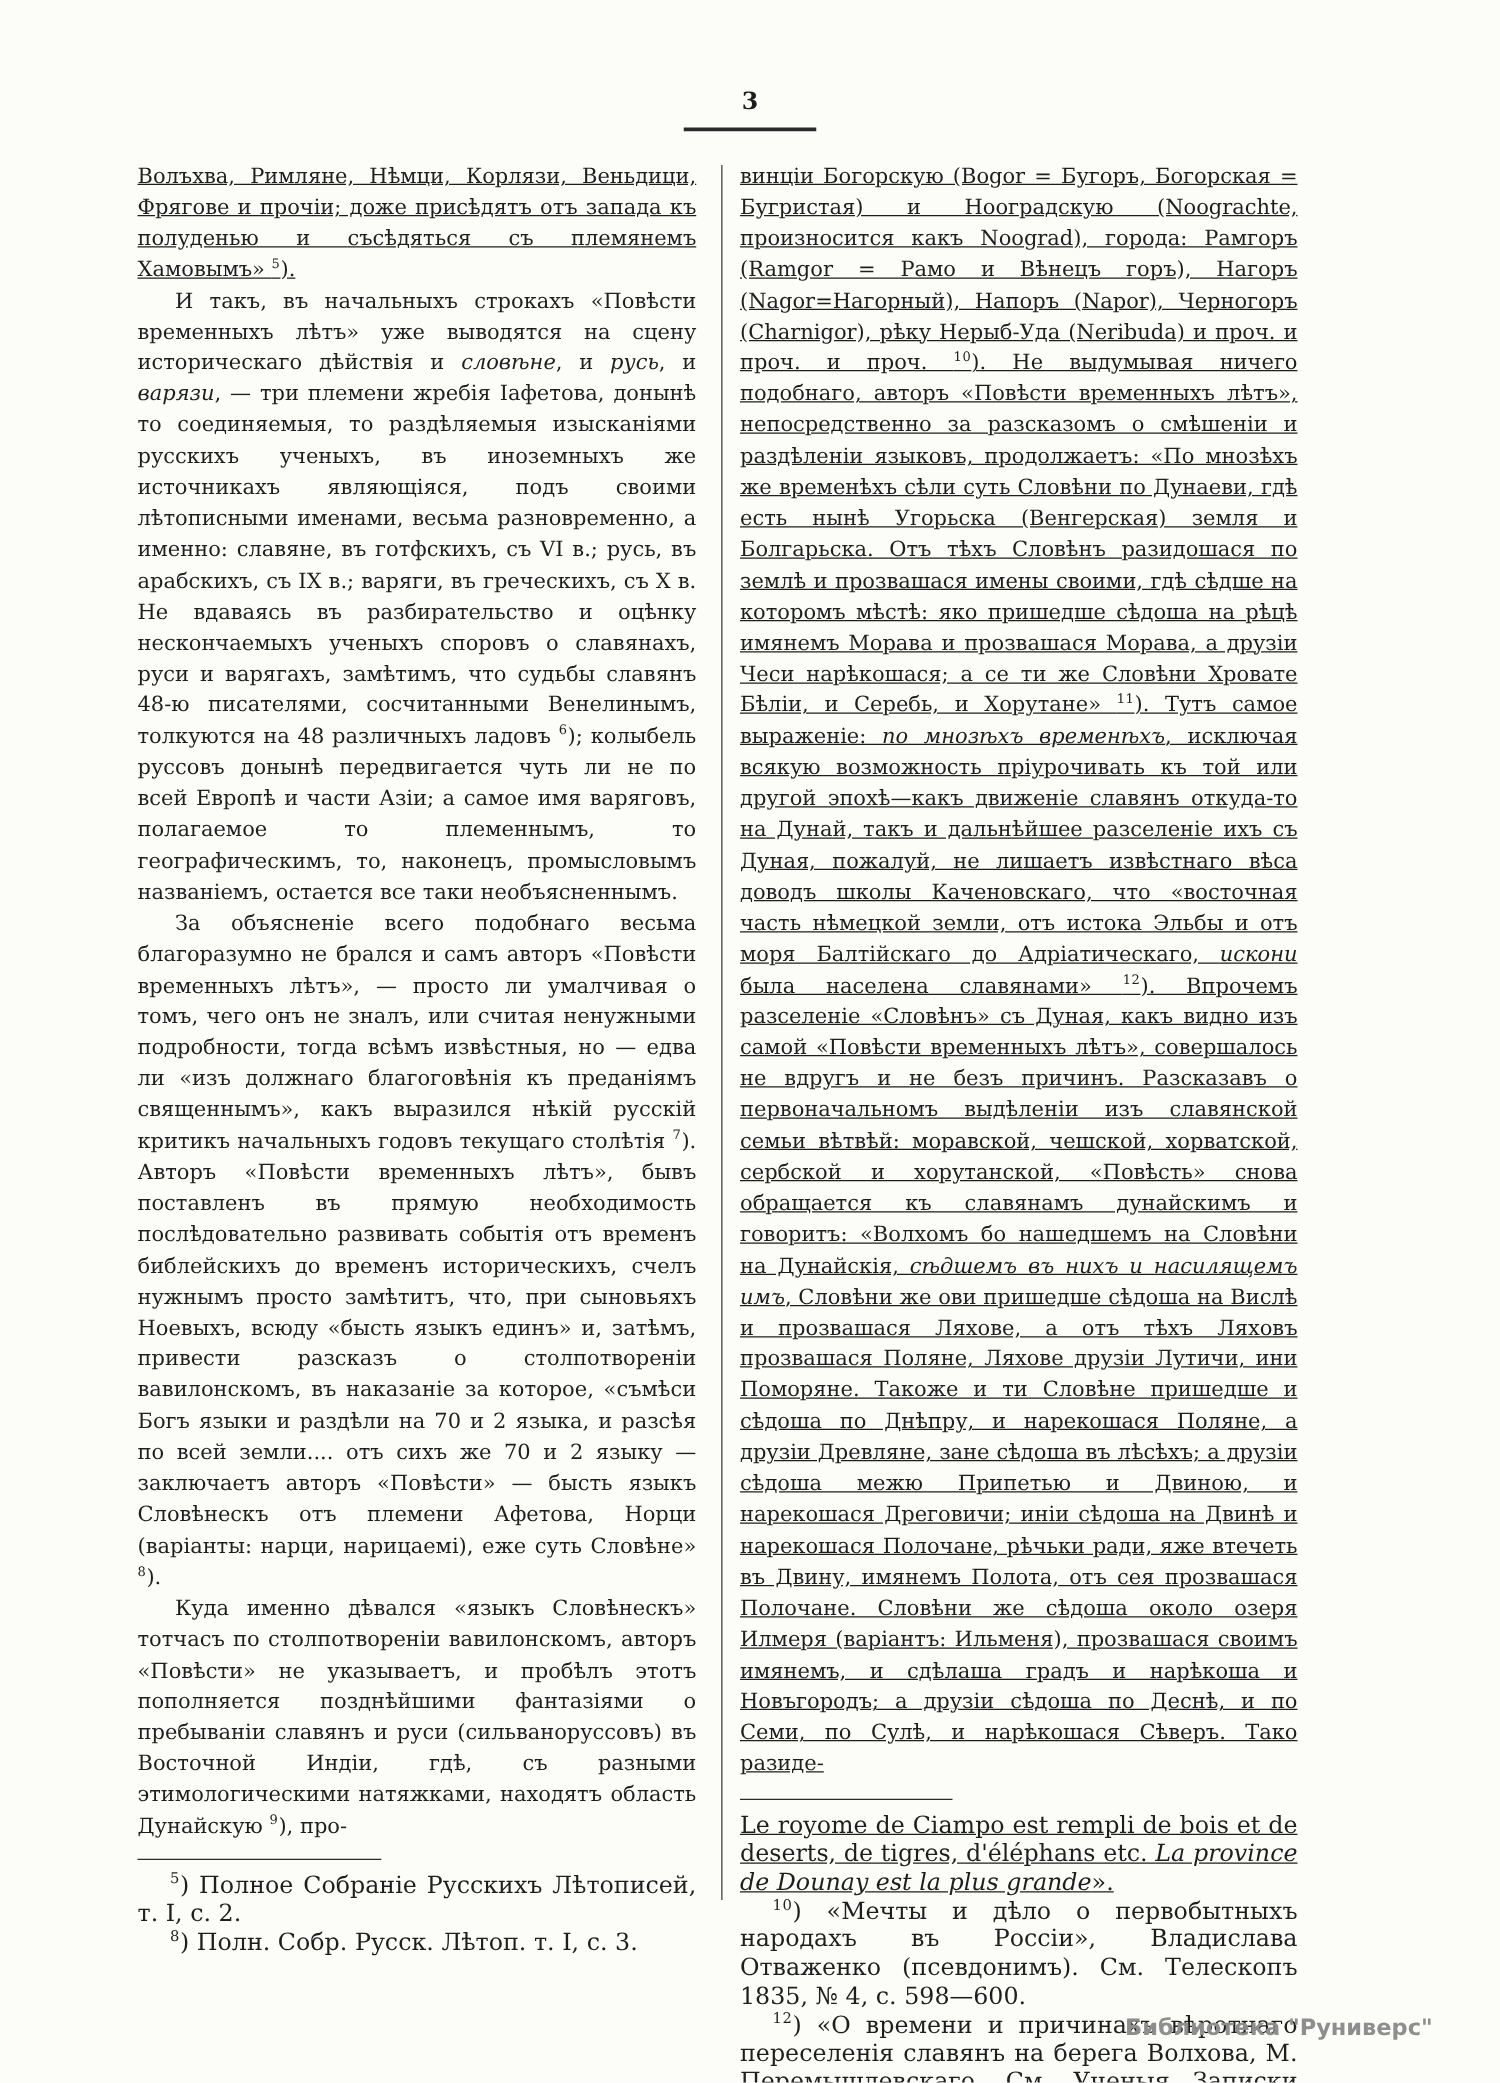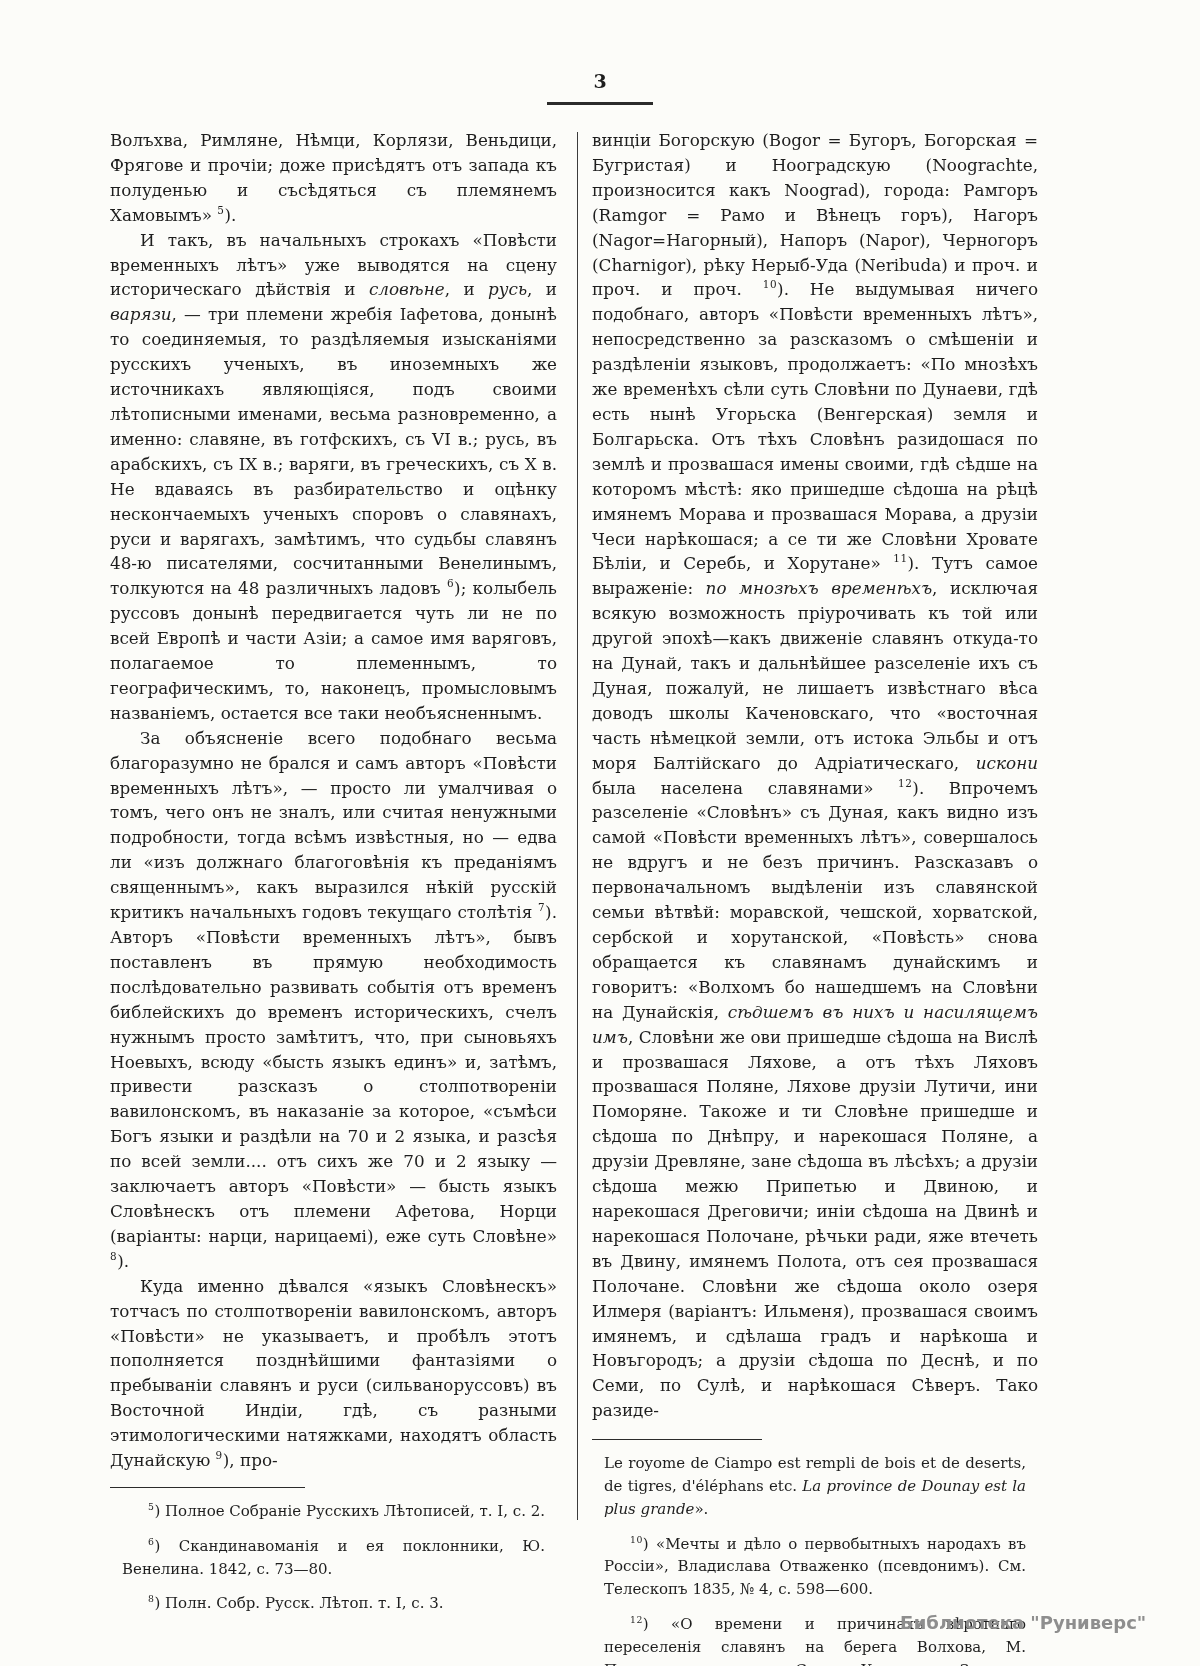--- a/index.html
+++ b/index.html
@@ -7,27 +7,27 @@
   .page{position:absolute;left:0;top:0;width:1200px;height:1666px;background:#fcfcf9;color:#1e1e1e;
         font-family:"DejaVu Serif","Liberation Serif",serif;overflow:hidden;}
   .pageno{position:absolute;top:70px;left:547px;width:106px;text-align:center;
           font-size:19px;font-weight:bold;}
   .headrule{position:absolute;top:102px;left:547px;width:106px;border-top:3px solid #2b2b2b;}
   .coldivider{position:absolute;top:132px;left:577px;height:1388px;border-left:1.5px solid #3c3c3c;}
   .col{position:absolute;top:128px;}
   .col-left{left:110px;width:447px;}
   .col-right{left:592px;width:446px;}
   .maintext p{margin:0;font-size:16.8px;line-height:24.9px;text-align:justify;text-indent:30px;}
-  p.noindent{text-indent:0 !important;}
+  p.noindent{text-indent:0 !important;text-decoration:underline;}
   em{font-style:italic;}
   sup{font-size:0.62em;line-height:0;vertical-align:super;letter-spacing:0.5px;}
   .fnrule{margin-top:14px;width:195px;border-top:1.5px solid #2b2b2b;}
   .fnrule-right{margin-top:16px;width:170px;}
   .footnotes{margin-top:9px;}
-  .footnotes p{margin:12px;font-size:15px;line-height:22.8px;text-align:justify;text-indent:26px;}
+  .footnotes p{margin:0;font-size:19px;line-height:22.8px;text-align:justify;text-indent:26px;}
   .watermark{position:absolute;left:900px;top:1612px;
              font-family:"DejaVu Sans","Liberation Sans",sans-serif;
              font-size:18px;font-weight:600;color:#8e8e8e;}
 </style>
 </head>
 <body>
 
 <div class="page">
 
   <div class="pageno">3</div>
@@ -38,21 +38,20 @@
   <div class="col col-left">
     <div class="maintext">
         <p class="noindent">Волъхва, Римляне, Нѣмци, Корлязи, Веньдици, Фрягове и прочіи; доже присѣдятъ отъ запада къ полуденью и съсѣдяться съ племянемъ Хамовымъ» <sup>5</sup>).</p>
         <p>И такъ, въ начальныхъ строкахъ «Повѣсти временныхъ лѣтъ» уже выводятся на сцену историческаго дѣйствія и <em>словѣне</em>, и <em>русь</em>, и <em>варязи</em>, — три племени жребія Іафетова, донынѣ то соединяемыя, то раздѣляемыя изысканіями русскихъ ученыхъ, въ иноземныхъ же источникахъ являющіяся, подъ своими лѣтописными именами, весьма разновременно, а именно: славяне, въ готфскихъ, съ VI в.; русь, въ арабскихъ, съ IX в.; варяги, въ греческихъ, съ X в. Не вдаваясь въ разбирательство и оцѣнку нескончаемыхъ ученыхъ споровъ о славянахъ, руси и варягахъ, замѣтимъ, что судьбы славянъ 48-ю писателями, сосчитанными Венелинымъ, толкуются на 48 различныхъ ладовъ <sup>6</sup>); колыбель руссовъ донынѣ передвигается чуть ли не по всей Европѣ и части Азіи; а самое имя варяговъ, полагаемое то племеннымъ, то географическимъ, то, наконецъ, промысловымъ названіемъ, остается все таки необъясненнымъ.</p>
         <p>За объясненіе всего подобнаго весьма благоразумно не брался и самъ авторъ «Повѣсти временныхъ лѣтъ», — просто ли умалчивая о томъ, чего онъ не зналъ, или считая ненужными подробности, тогда всѣмъ извѣстныя, но — едва ли «изъ должнаго благоговѣнія къ преданіямъ священнымъ», какъ выразился нѣкій русскій критикъ начальныхъ годовъ текущаго столѣтія <sup>7</sup>). Авторъ «Повѣсти временныхъ лѣтъ», бывъ поставленъ въ прямую необходимость послѣдовательно развивать событія отъ временъ библейскихъ до временъ историческихъ, счелъ нужнымъ просто замѣтитъ, что, при сыновьяхъ Ноевыхъ, всюду «бысть языкъ единъ» и, затѣмъ, привести разсказъ о столпотвореніи вавилонскомъ, въ наказаніе за которое, «съмѣси Богъ языки и раздѣли на 70 и 2 языка, и разсѣя по всей земли.... отъ сихъ же 70 и 2 языку — заключаетъ авторъ «Повѣсти» — бысть языкъ Словѣнескъ отъ племени Афетова, Норци (варіанты: нарци, нарицаемі), еже суть Словѣне» <sup>8</sup>).</p>
         <p>Куда именно дѣвался «языкъ Словѣнескъ» тотчасъ по столпотвореніи вавилонскомъ, авторъ «Повѣсти» не указываетъ, и пробѣлъ этотъ пополняется позднѣйшими фантазіями о пребываніи славянъ и руси (сильваноруссовъ) въ Восточной Индіи, гдѣ, съ разными этимологическими натяжками, находятъ область Дунайскую <sup>9</sup>), про-</p>
       </div>
     <div class="fnrule"></div>
     <div class="footnotes">
         <p><sup>5</sup>) Полное Собраніе Русскихъ Лѣтописей, т. I, с. 2.</p>
-        <p><sup>6</sup>) Скандинавоманія и ея поклонники, Ю. Венелина. 1842, с. 73—80.</p>
         <p><sup>8</sup>) Полн. Собр. Русск. Лѣтоп. т. I, с. 3.</p>
       </div>
   </div>
 
   <div class="col col-right">
     <div class="maintext">
         <p class="noindent">винціи Богорскую (Bogor = Бугоръ, Богорская = Бугристая) и Нооградскую (Noograchte, произносится какъ Noograd), города: Рамгоръ (Ramgor = Рамо и Вѣнецъ горъ), Нагоръ (Nagor=Нагорный), Напоръ (Napor), Черногоръ (Charnigor), рѣку Нерыб-Уда (Neribuda) и проч. и проч. и проч. <sup>10</sup>). Не выдумывая ничего подобнаго, авторъ «Повѣсти временныхъ лѣтъ», непосредственно за разсказомъ о смѣшеніи и раздѣленіи языковъ, продолжаетъ: «По мнозѣхъ же временѣхъ сѣли суть Словѣни по Дунаеви, гдѣ есть нынѣ Угорьска (Венгерская) земля и Болгарьска. Отъ тѣхъ Словѣнъ разидошася по землѣ и прозвашася имены своими, гдѣ сѣдше на которомъ мѣстѣ: яко пришедше сѣдоша на рѣцѣ имянемъ Морава и прозвашася Морава, а друзіи Чеси нарѣкошася; а се ти же Словѣни Хровате Бѣліи, и Серебь, и Хорутане» <sup>11</sup>). Тутъ самое выраженіе: <em>по мнозѣхъ временѣхъ</em>, исключая всякую возможность пріурочивать къ той или другой эпохѣ—какъ движеніе славянъ откуда-то на Дунай, такъ и дальнѣйшее разселеніе ихъ съ Дуная, пожалуй, не лишаетъ извѣстнаго вѣса доводъ школы Каченовскаго, что «восточная часть нѣмецкой земли, отъ истока Эльбы и отъ моря Балтійскаго до Адріатическаго, <em>искони</em> была населена славянами» <sup>12</sup>). Впрочемъ разселеніе «Словѣнъ» съ Дуная, какъ видно изъ самой «Повѣсти временныхъ лѣтъ», совершалось не вдругъ и не безъ причинъ. Разсказавъ о первоначальномъ выдѣленіи изъ славянской семьи вѣтвѣй: моравской, чешской, хорватской, сербской и хорутанской, «Повѣсть» снова обращается къ славянамъ дунайскимъ и говоритъ: «Волхомъ бо нашедшемъ на Словѣни на Дунайскія, <em>сѣдшемъ въ нихъ и насилящемъ имъ</em>, Словѣни же ови пришедше сѣдоша на Вислѣ и прозвашася Ляхове, а отъ тѣхъ Ляховъ прозвашася Поляне, Ляхове друзіи Лутичи, ини Поморяне. Такоже и ти Словѣне пришедше и сѣдоша по Днѣпру, и нарекошася Поляне, а друзіи Древляне, зане сѣдоша въ лѣсѣхъ; а друзіи сѣдоша межю Припетью и Двиною, и нарекошася Дреговичи; иніи сѣдоша на Двинѣ и нарекошася Полочане, рѣчьки ради, яже втечеть въ Двину, имянемъ Полота, отъ сея прозвашася Полочане. Словѣни же сѣдоша около озеря Илмеря (варіантъ: Ильменя), прозвашася своимъ имянемъ, и сдѣлаша градъ и нарѣкоша и Новъгородъ; а друзіи сѣдоша по Деснѣ, и по Семи, по Сулѣ, и нарѣкошася Сѣверъ. Тако разиде-</p>
       </div>
     <div class="fnrule fnrule-right"></div>
     <div class="footnotes">

